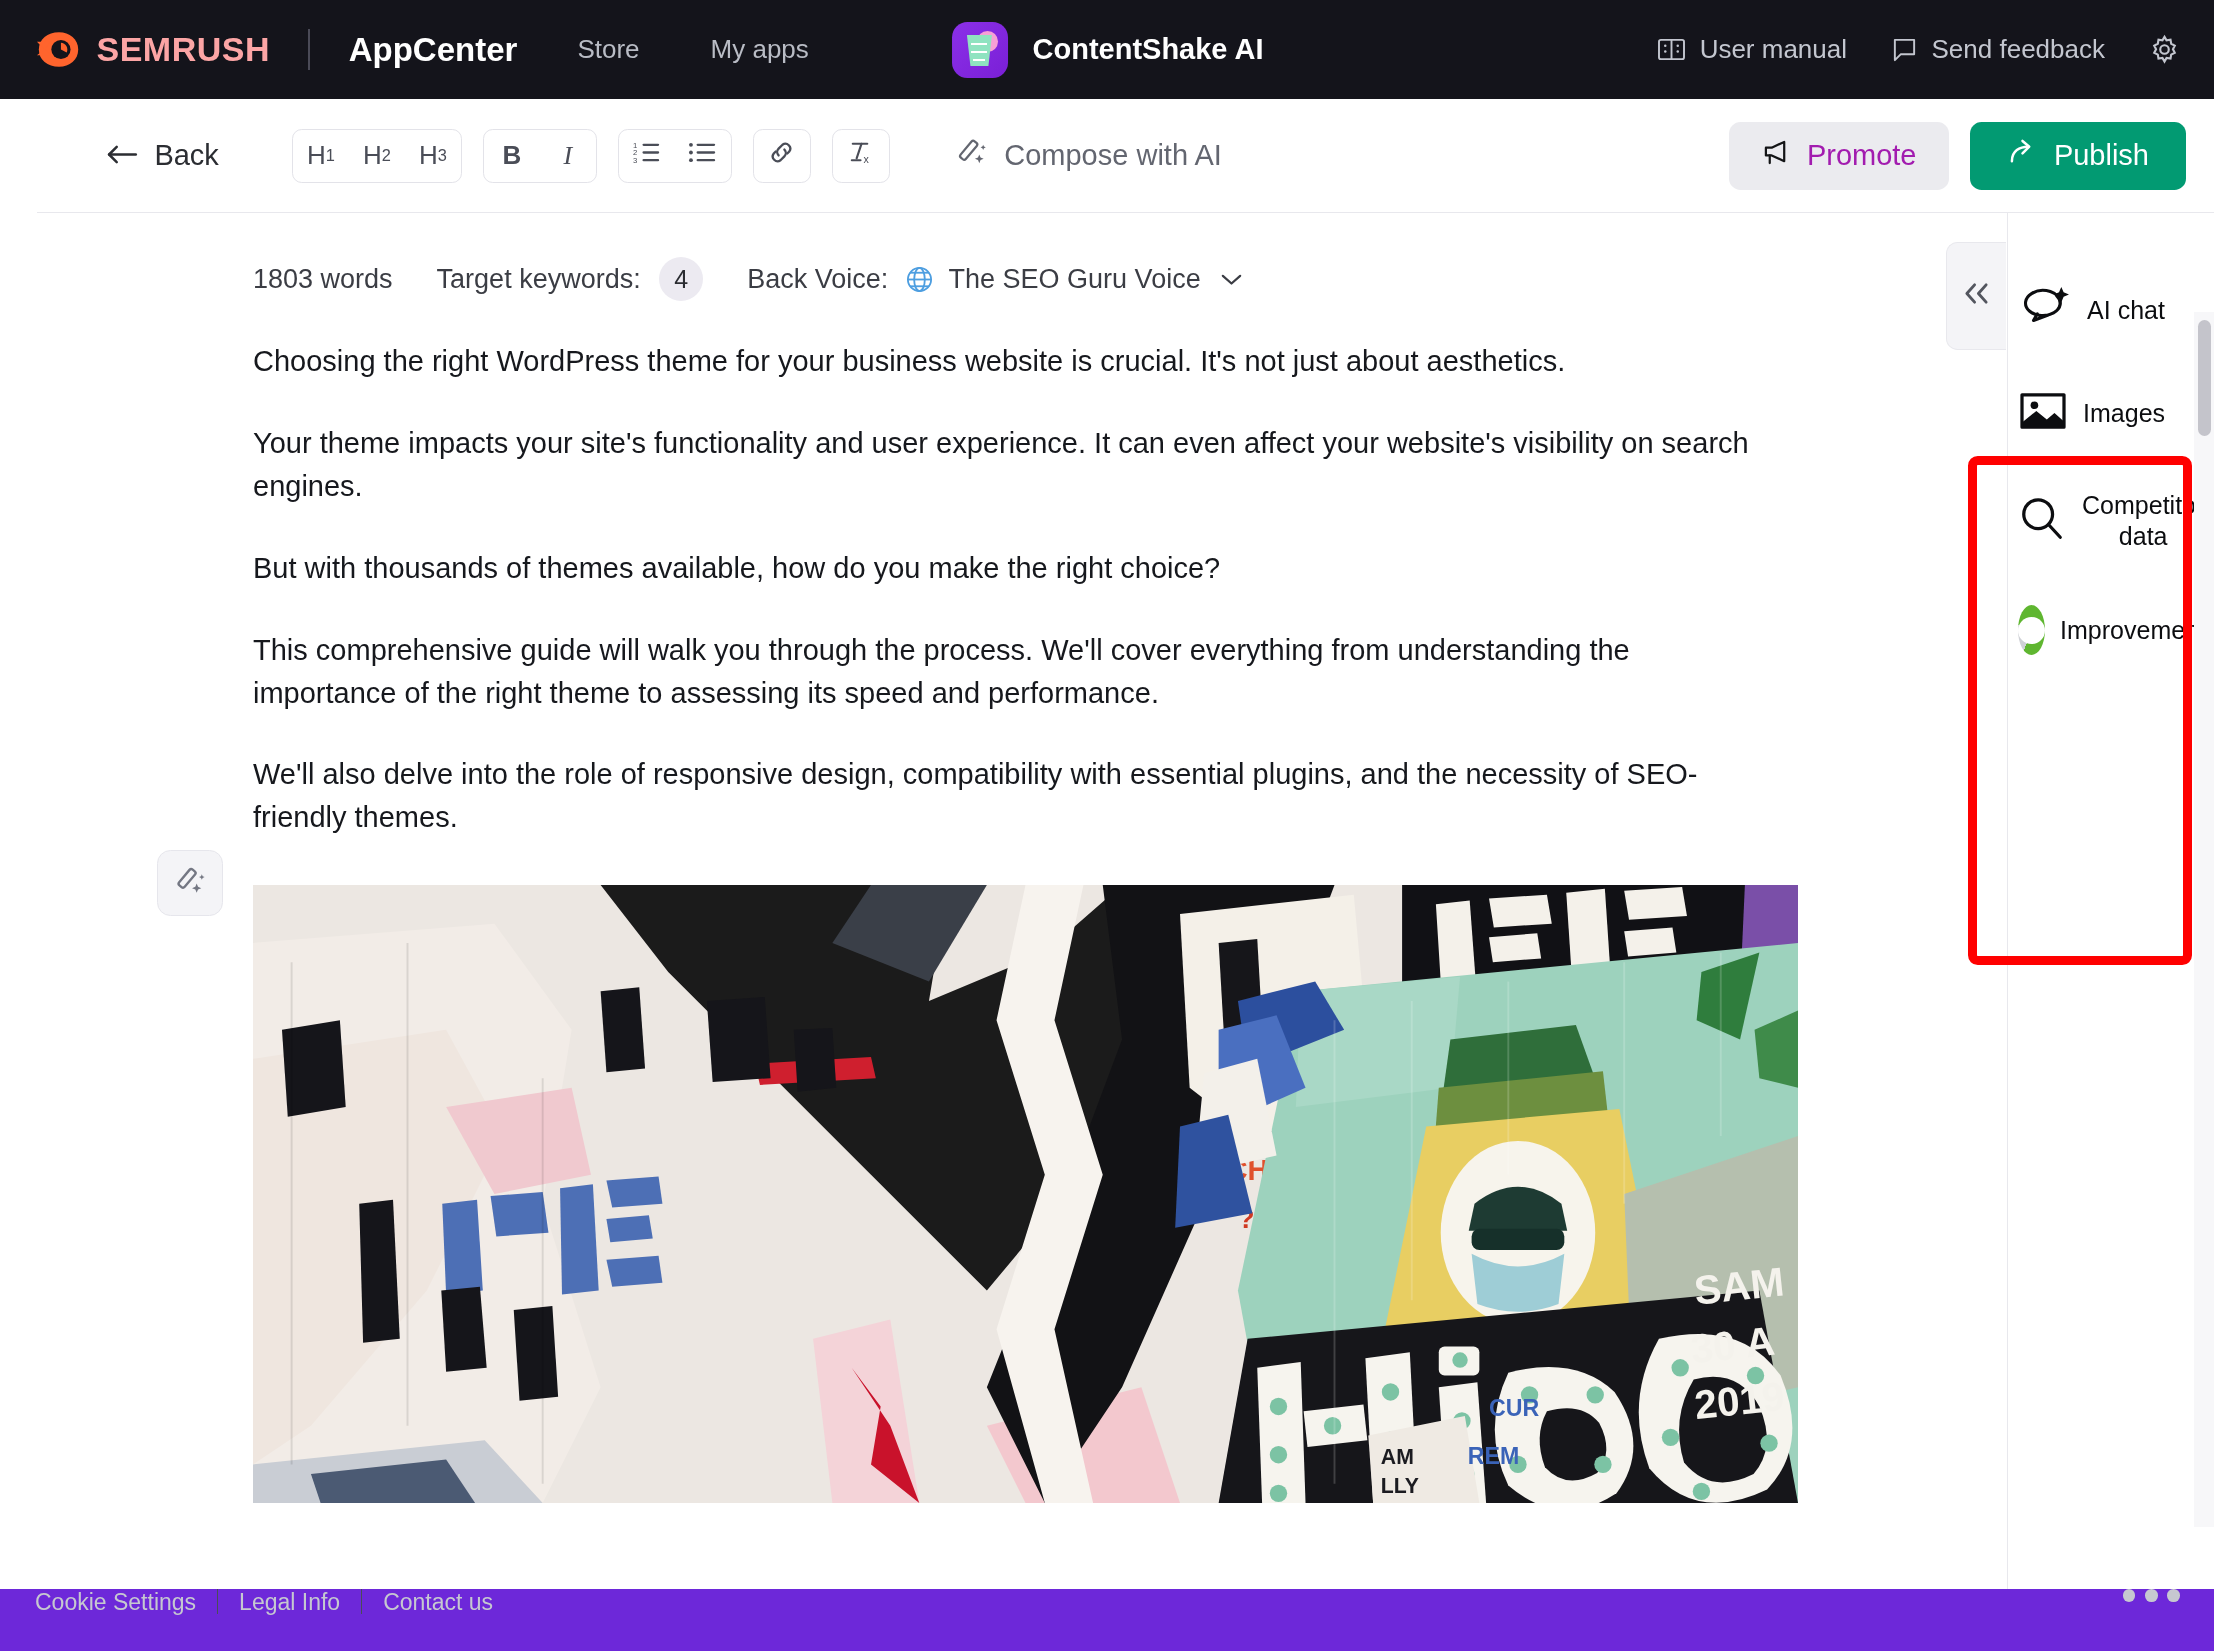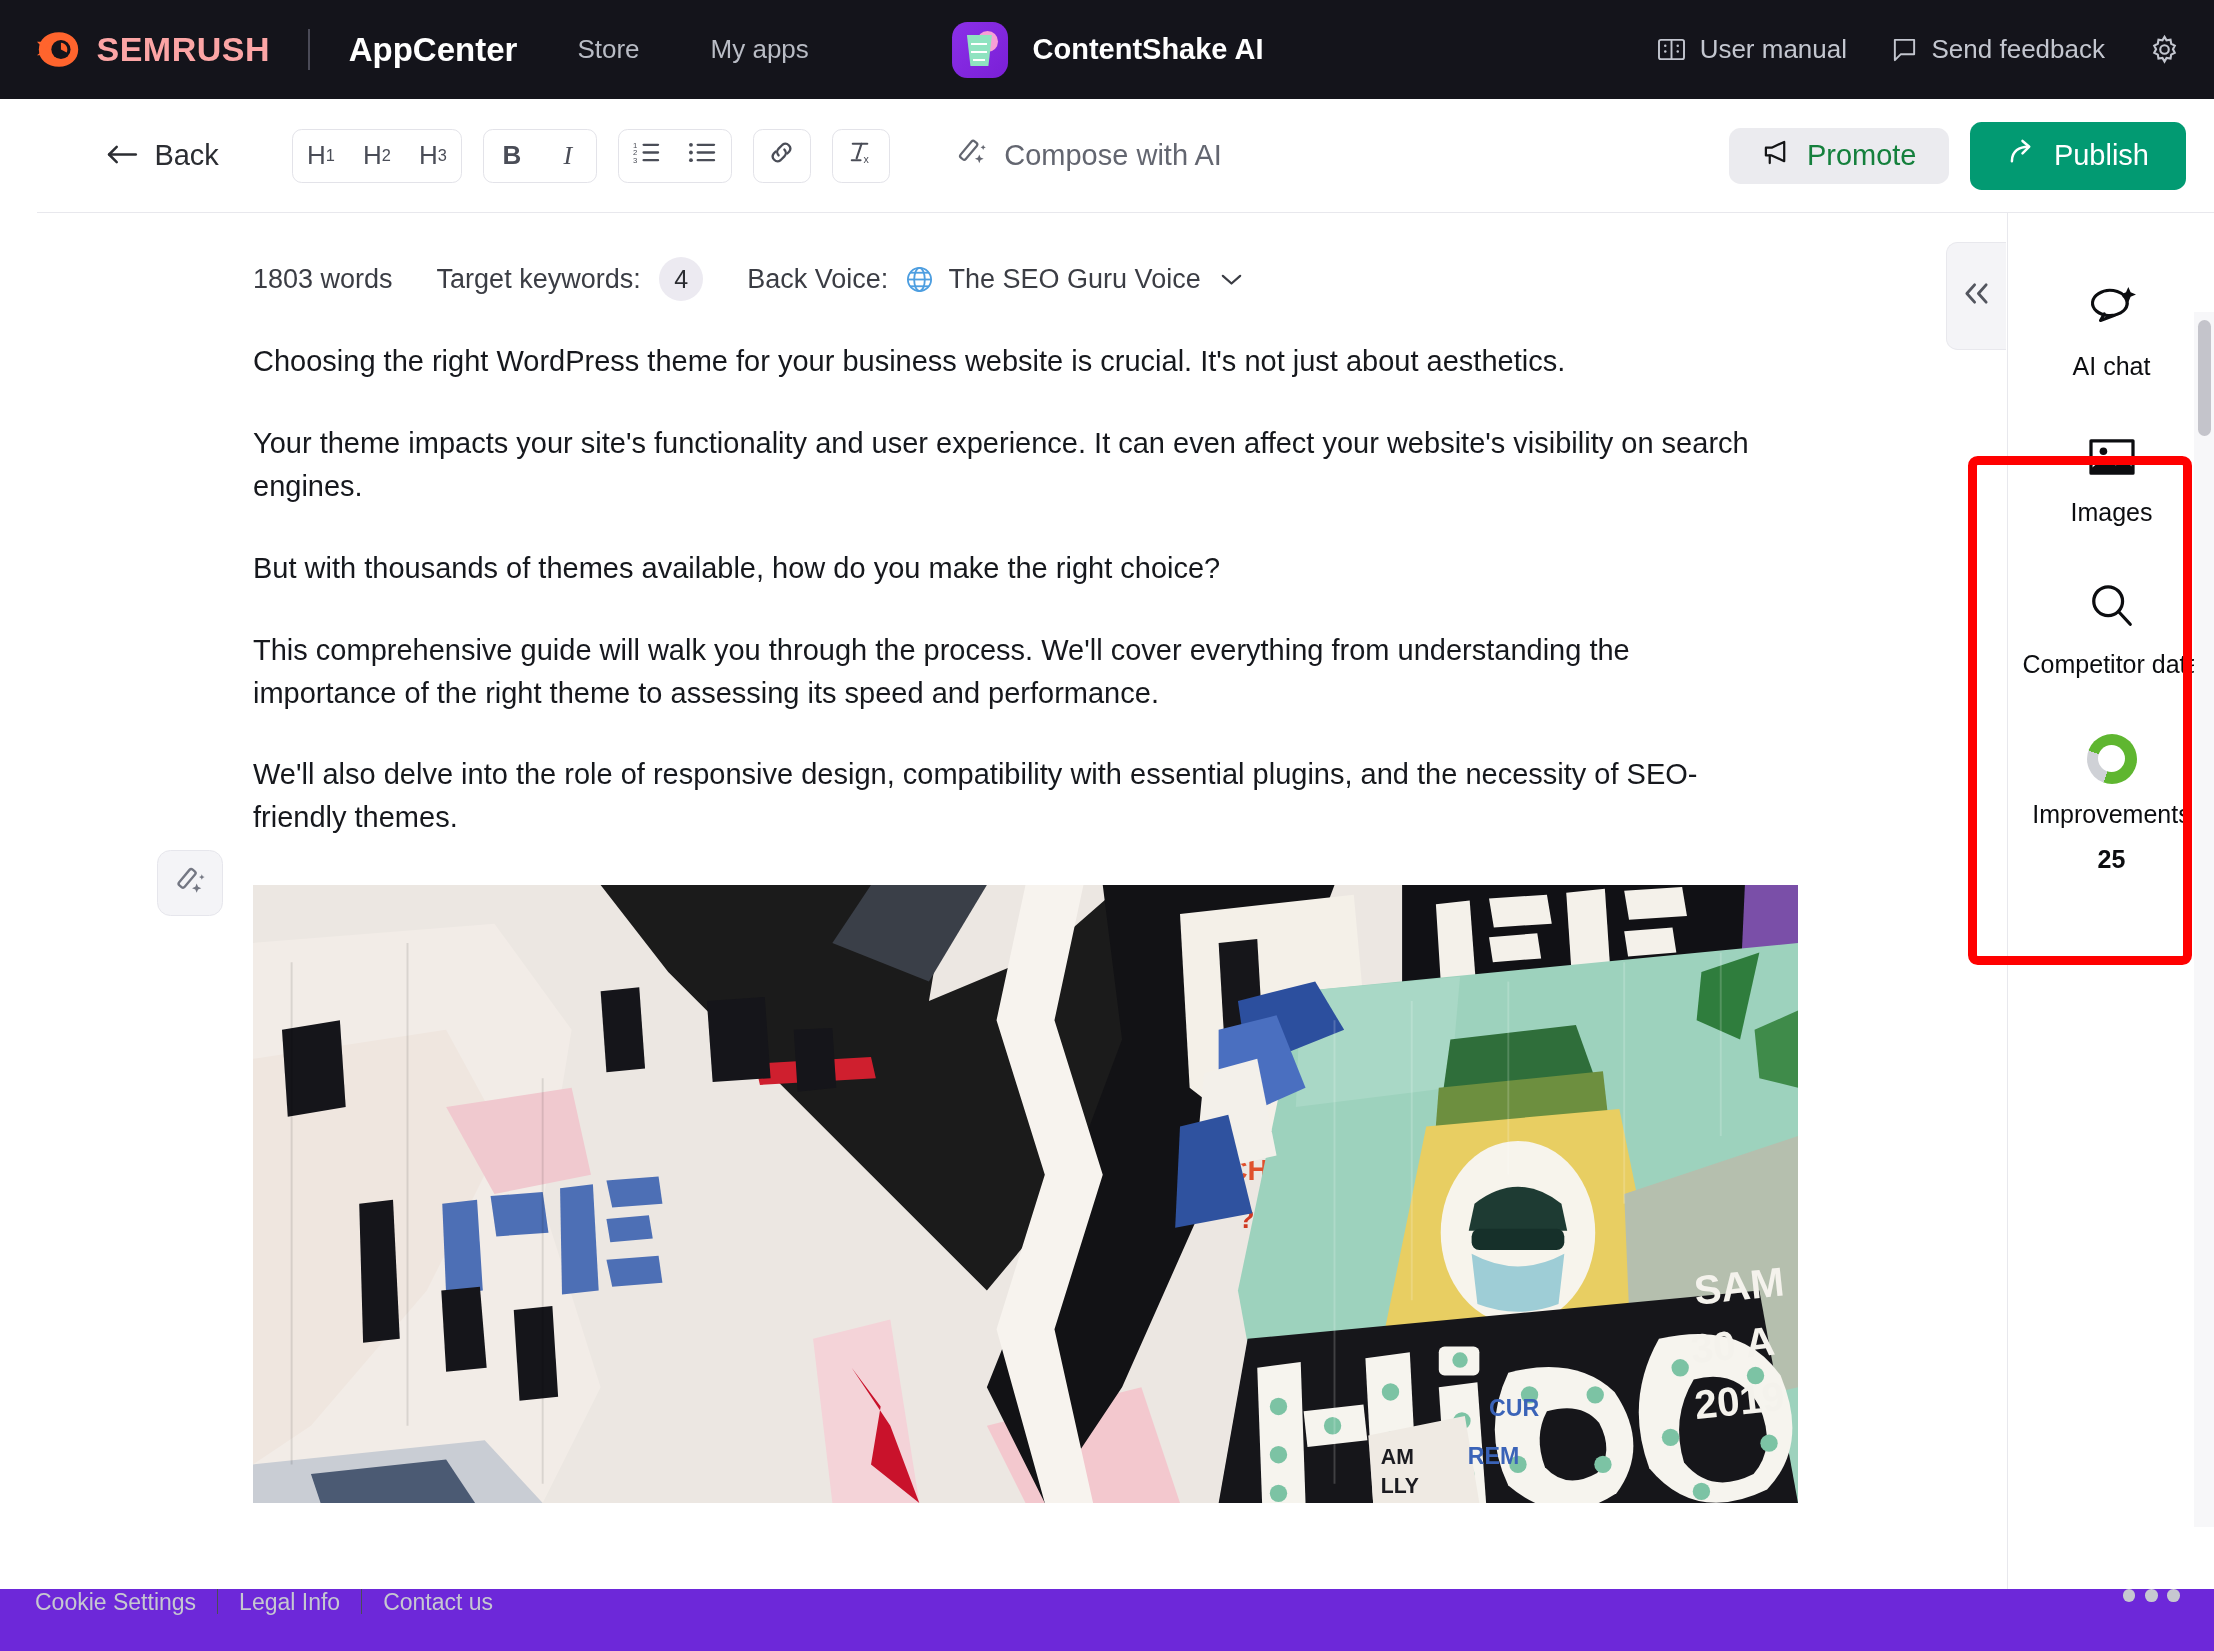--- a/index.html
+++ b/index.html
@@ -71,22 +71,22 @@
     padding: 0 7.7px;
   }
   .tb-btn sub { font-size: 16.4px; }
   .compose {
     display: flex; align-items: center; gap: 15.4px; margin-left: 66px;
     font-size: 29px; color: #636670; cursor: pointer;
   }
   .toolbar-right { margin-left: auto; display: flex; align-items: center; gap: 21px; }
   .btn-promote {
     display: flex; align-items: center; gap: 15.4px;
-    background: #ebebef; color: #15803d; border-radius: 11.6px;
-    height: 56px; padding: 0 33px; font-size: 29px; cursor: pointer;
+    background: #ebebef; color: #a21caf; border-radius: 11.6px;
+    height: 68px; padding: 0 33px; font-size: 29px; cursor: pointer;
   }
   .btn-publish {
     display: flex; align-items: center; gap: 15.4px;
     background: #029a72; color: #fff; border-radius: 11.6px;
     height: 68px; padding: 0 37px; font-size: 29px; cursor: pointer;
   }
 
   
   .main { flex: 1; display: flex; min-height: 0; position: relative; background:#fff;}
   .editor-area {
@@ -130,21 +130,21 @@
   }
 
   
   .right-rail {
     width: 208px; flex: 0 0 208px; background: #fff;
     border-left: 1px solid #e8e8ed;
     display: flex; flex-direction: column; align-items: center;
     padding-top: 46px; gap: 0; position: relative;
   }
   .rail-item {
-    width: 100%; display: flex; flex-direction: column; align-items: center;
+    width: 100%; display: flex; flex-direction: row; align-items: center;
     gap: 15.4px; padding: 25px 9.7px 29px; cursor: pointer;
   }
   .rail-label { font-size: 25px; color: #0c0d10; text-align: center; line-height: 1.22; }
   .rail-count { font-size: 25px; font-weight: 700; color: #0c0d10; }
   .donut { width: 50px; height: 50px; border-radius: 50%;
     background: conic-gradient(from 200deg, #cfd1d6 0deg 90deg, #5fb630 90deg 360deg);
     display:flex; align-items:center; justify-content:center;
   }
   .donut::after { content:''; width: 27px; height: 27px; border-radius:50%; background:#fff; display:block; }
 

